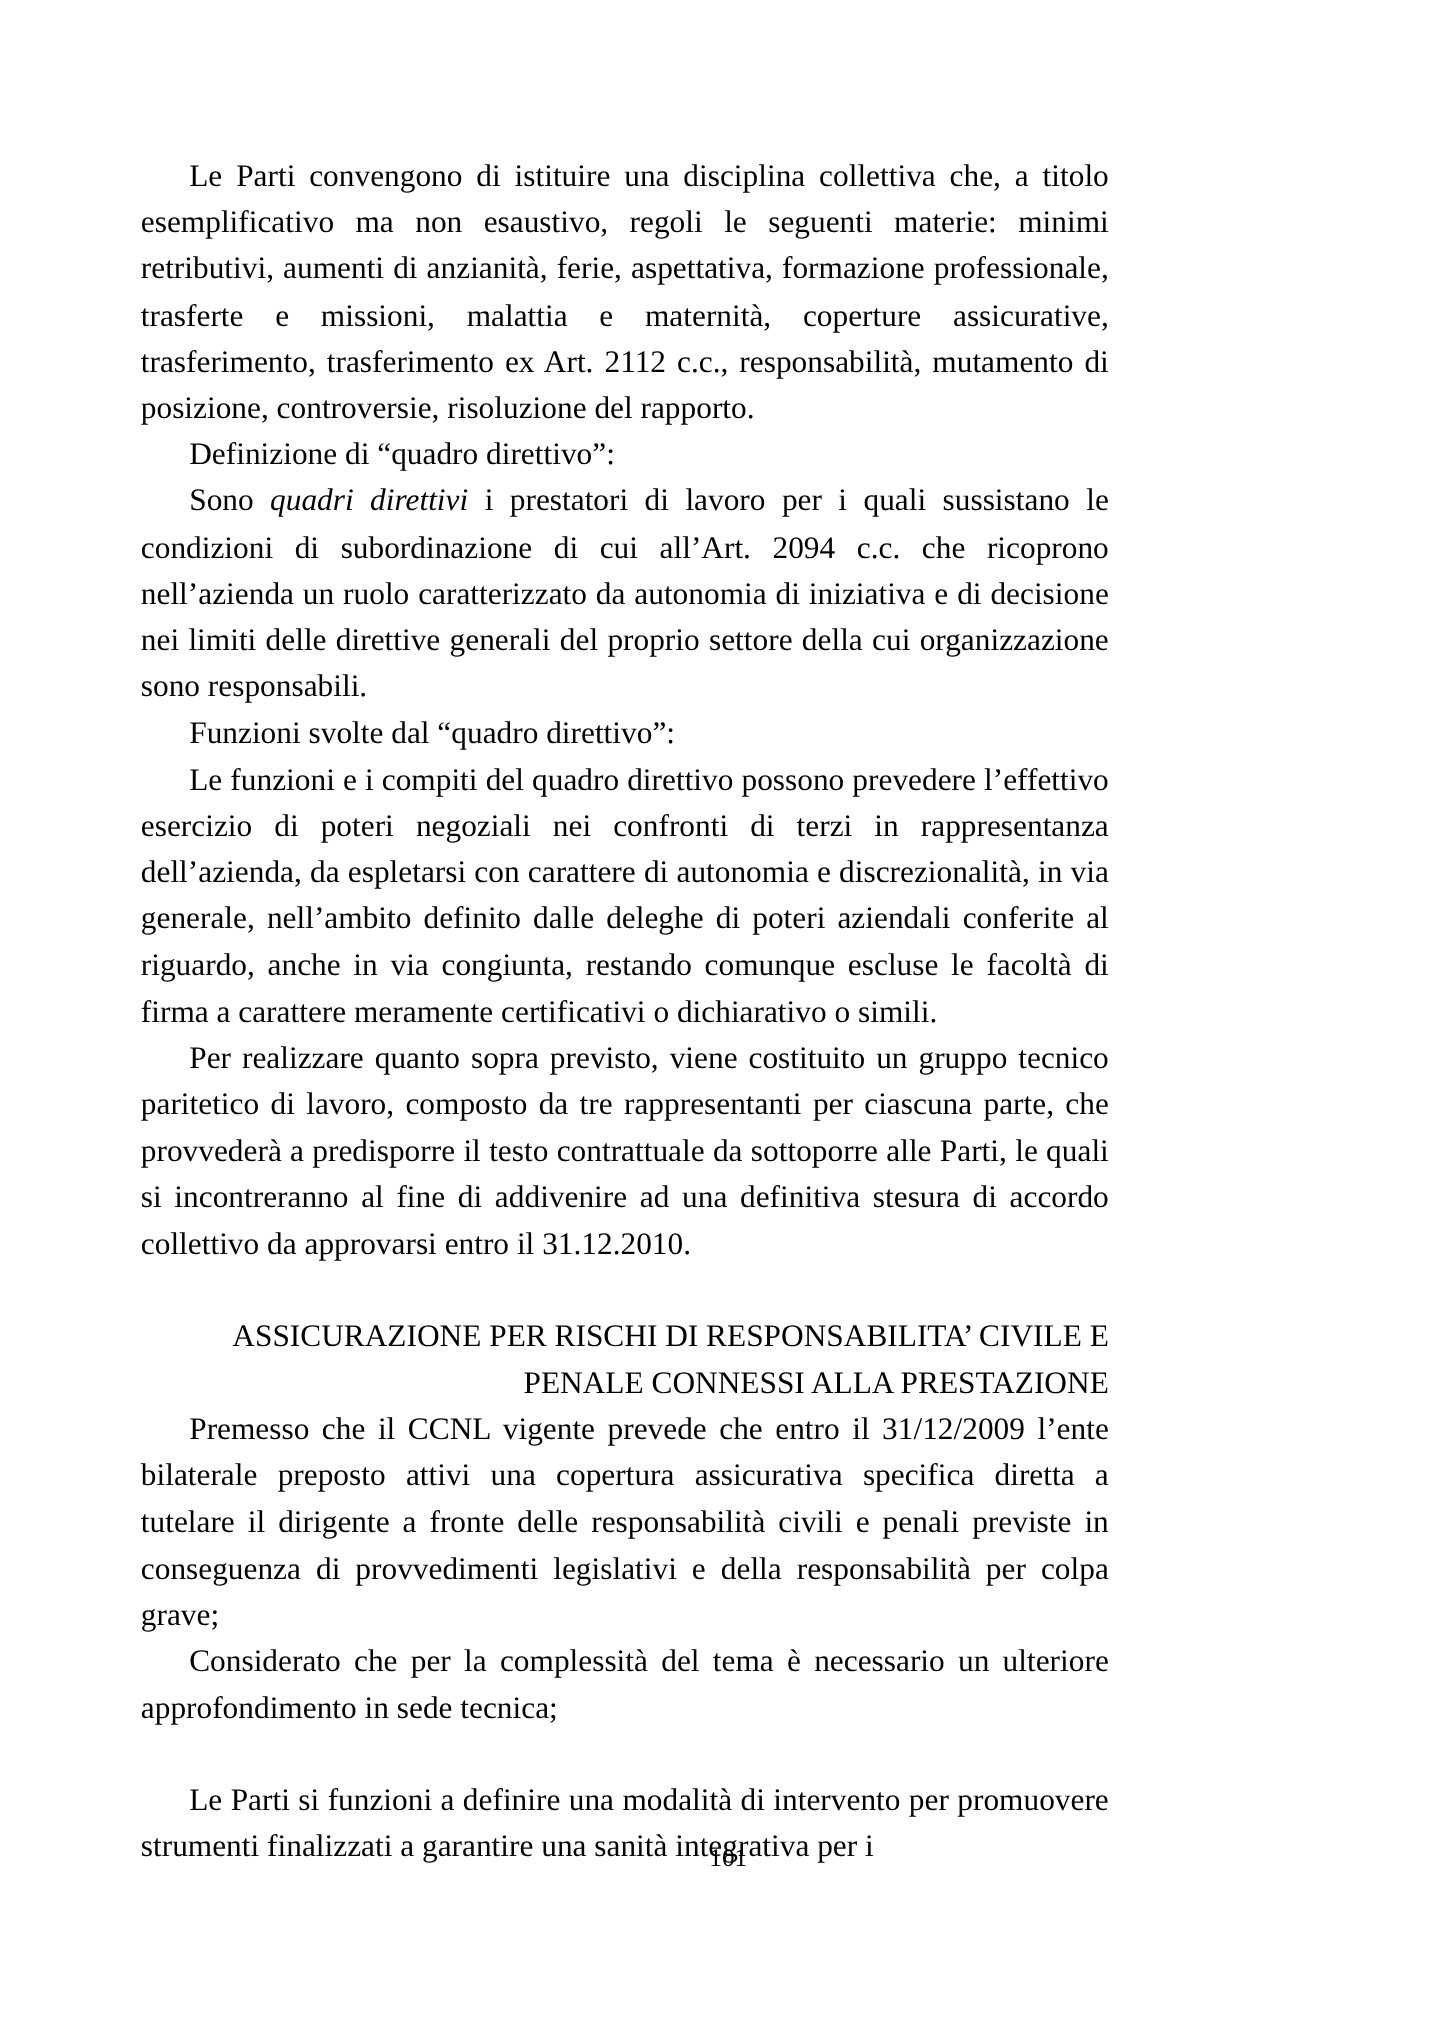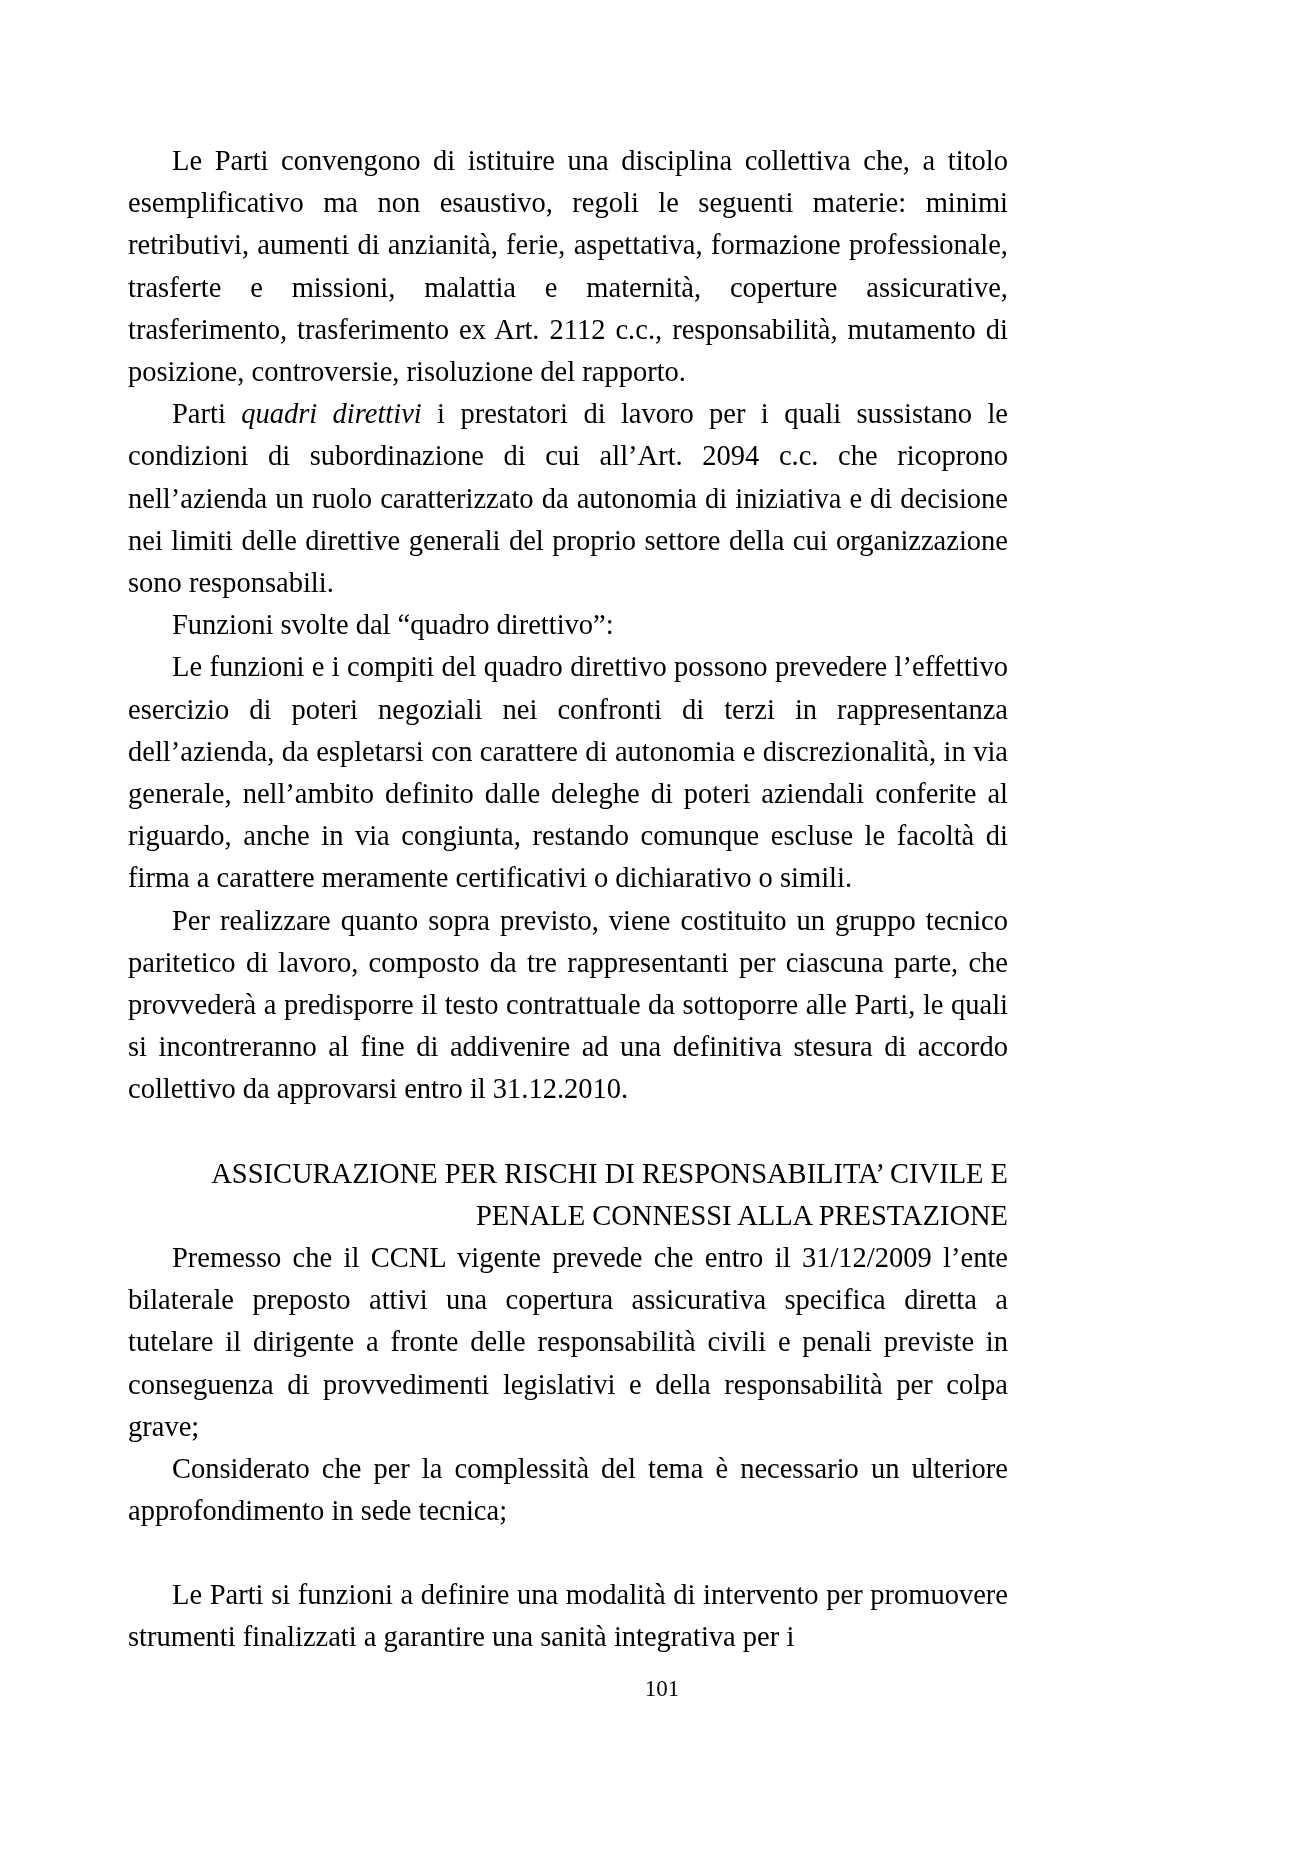--- a/index.html
+++ b/index.html
@@ -68,22 +68,23 @@
   }
 </style>
 </head>
 <body>
 
 <div class="page">
   <div class="content">
 
     <p class="body-par">Le Parti convengono di istituire una disciplina collettiva che, a titolo esemplificativo ma non esaustivo, regoli le seguenti materie: minimi retributivi, aumenti di anzianità, ferie, aspettativa, formazione professionale, trasferte e missioni, malattia e maternità, coperture assicurative, trasferimento, trasferimento ex Art. 2112 c.c., responsabilità, mutamento di posizione, controversie, risoluzione del rapporto.</p>
 
+    <p class="body-par">Definizione di “quadro direttivo”:</p>
 
-    <p class="body-par"><span>Parti </span><em class="ital">quadri direttivi</em><span> i prestatori di lavoro per i quali sussistano le condizioni di subordinazione di cui all’Art. 2094 c.c. che ricoprono nell’azienda un ruolo caratterizzato da autonomia di iniziativa e di decisione nei limiti delle direttive generali del proprio settore della cui organizzazione sono responsabili.</span></p>
+    <p class="body-par"><span>Sono </span><em class="ital">quadri direttivi</em><span> i prestatori di lavoro per i quali sussistano le condizioni di subordinazione di cui all’Art. 2094 c.c. che ricoprono nell’azienda un ruolo caratterizzato da autonomia di iniziativa e di decisione nei limiti delle direttive generali del proprio settore della cui organizzazione sono responsabili.</span></p>
 
     <p class="body-par">Funzioni svolte dal “quadro direttivo”:</p>
 
     <p class="body-par">Le funzioni e i compiti del quadro direttivo possono prevedere l’effettivo esercizio di poteri negoziali nei confronti di terzi in rappresentanza dell’azienda, da espletarsi con carattere di autonomia e discrezionalità, in via generale, nell’ambito definito dalle deleghe di poteri aziendali conferite al riguardo, anche in via congiunta, restando comunque escluse le facoltà di firma a carattere meramente certificativi o dichiarativo o simili.</p>
 
     <p class="body-par">Per realizzare quanto sopra previsto, viene costituito un gruppo tecnico paritetico di lavoro, composto da tre rappresentanti per ciascuna parte, che provvederà a predisporre il testo contrattuale da sottoporre alle Parti, le quali si incontreranno al fine di addivenire ad una definitiva stesura di accordo collettivo da approvarsi entro il 31.12.2010.</p>
 
     <div class="gap-before-heading"></div>
 
     <h2 class="section-heading">ASSICURAZIONE PER RISCHI DI RESPONSABILITA’ CIVILE E PENALE CONNESSI ALLA PRESTAZIONE</h2>

